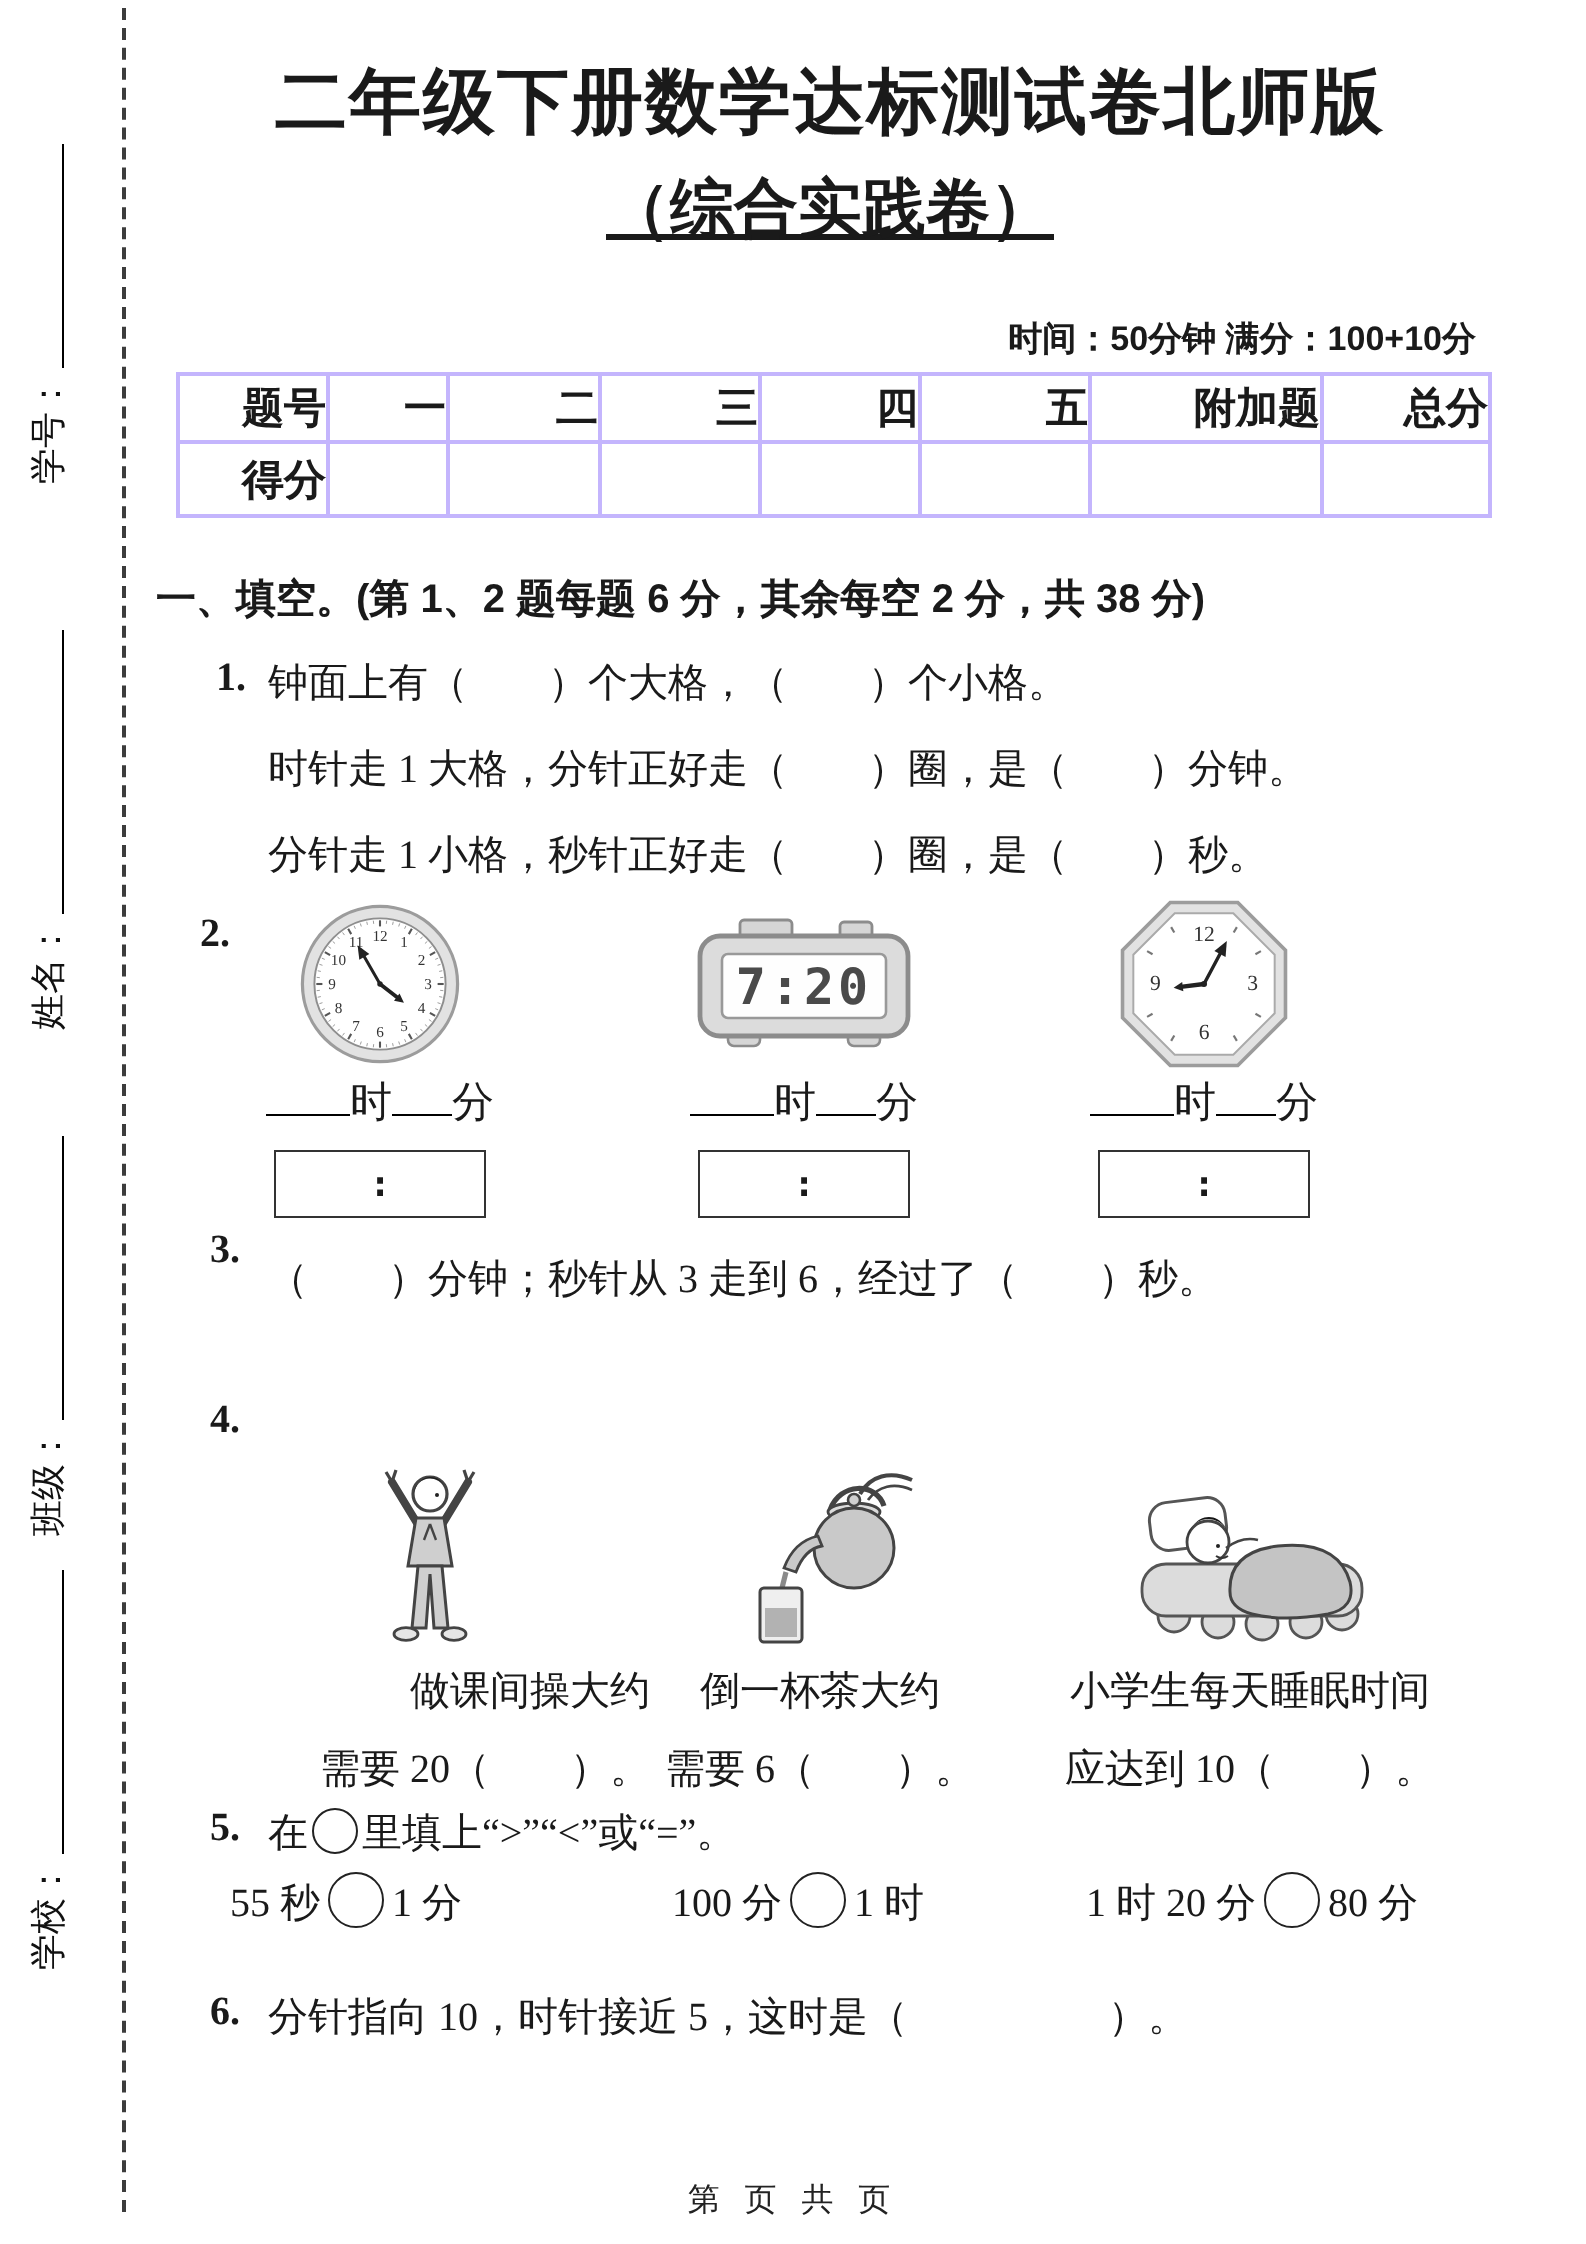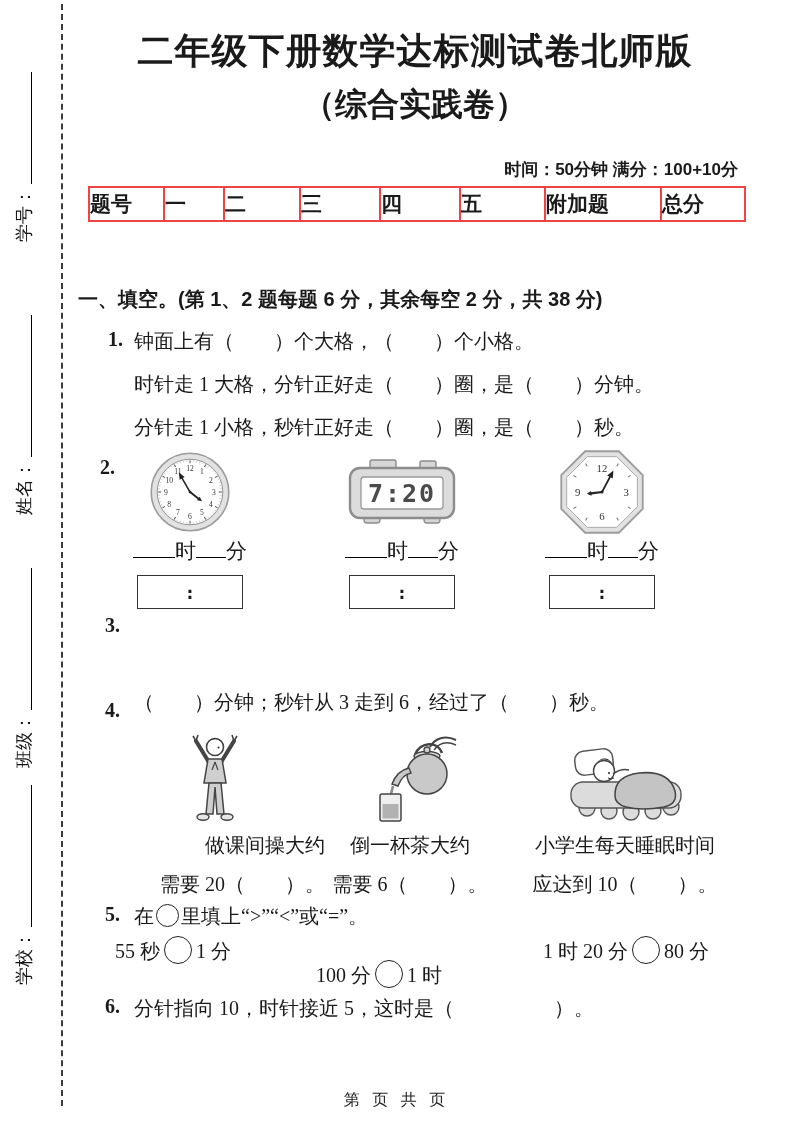--- a/index.html
+++ b/index.html
@@ -28,33 +28,34 @@
   .margin-field .fill-line{flex:1;border-bottom:1.5px solid #000;margin:0 0 4px 4px;}
   
   .title-wrap{position:absolute;left:62px;top:0;width:706px;text-align:center;}
   .main-title{
     margin:30px 0 0 0;font-size:36px;line-height:1.15;font-weight:900;
     font-family:"Liberation Sans","DejaVu Sans",sans-serif;letter-spacing:1px;
   }
   .sub-title{
     margin:12px 0 0 0;font-size:32px;font-weight:900;
     font-family:"Liberation Sans","DejaVu Sans",sans-serif;
+    text-decoration:underline;
   }
   .meta-line{
     position:absolute;top:158px;right:55px;font-size:17px;font-weight:700;
     font-family:"Liberation Sans","DejaVu Sans",sans-serif;
   }
   
   .score-table{
     position:absolute;left:88px;top:186px;width:656px;
     border-collapse:collapse;table-layout:fixed;
     font-family:"Liberation Sans","DejaVu Sans",sans-serif;
   }
   .score-table td{
-    border:2px solid #ef4444;text-align:left;font-size:21px;font-weight:700;
+    border:2px solid #c4b5fd;text-align:right;font-size:21px;font-weight:700;
     height:32px;padding:0;
   }
   .score-table tr.score-row td{height:35px;}
   
   .sec-heading{
     position:absolute;left:78px;top:286px;font-size:20px;font-weight:800;
     font-family:"Liberation Sans","DejaVu Sans",sans-serif;white-space:nowrap;text-align:center;
   }
   .qline{position:absolute;font-size:20px;white-space:nowrap;}
   .qnum{font-weight:700;font-family:"Liberation Serif",serif;}
@@ -132,20 +133,30 @@
     <tbody>
         <tr>
       <td>题号</td>
       <td>一</td>
       <td>二</td>
       <td>三</td>
       <td>四</td>
       <td>五</td>
       <td>附加题</td>
       <td>总分</td>
+    </tr>
+    <tr class="score-row">
+      <td>得分</td>
+      <td></td>
+      <td></td>
+      <td></td>
+      <td></td>
+      <td></td>
+      <td></td>
+      <td></td>
     </tr>
   </tbody>
     </table>
 
   <div class="sec-heading">一、填空。(第 1、2 题每题 6 分，其余每空 2 分，共 38 分)</div>
 
   <div class="qline qnum" style="left:108px;top:328px;">1.</div>
   <div class="qline" style="left:134px;top:328px;">钟面上有（　　）个大格，（　　）个小格。</div>
   <div class="qline" style="left:134px;top:371px;">时针走 1 大格，分针正好走（　　）圈，是（　　）分钟。</div>
   <div class="qline" style="left:134px;top:414px;text-align:right;">分针走 1 小格，秒针正好走（　　）圈，是（　　）秒。</div>
@@ -284,21 +295,21 @@
           <circle cx="0" cy="0" r="1.7" fill="#222"></circle>
         </svg>
       </div>
     <div class="time-label">
       <span class="blank-seg"></span><span>时</span><span class="blank-seg short"></span><span>分</span>
     </div>
     <div class="answer-box">:</div>
   </div>
 
   <div class="qline qnum" style="left:105px;top:614px;">3.</div>
-  <div class="qline" style="left:134px;top:689px;">（　　）分钟；秒针从 3 走到 6，经过了（　　）秒。</div>
+  <div class="qline" style="left:134px;top:626px;">（　　）分钟；秒针从 3 走到 6，经过了（　　）秒。</div>
 
   <div class="qline qnum" style="left:105px;top:699px;">4.</div>
 
   <div class="q4col" style="left:105px;top:732px;width:220px;text-align:right;">
     <div class="q4img">
       <svg width="68" height="92" viewBox="0 0 60 92">
         <path d="M25,32 L11,9" stroke="#444" stroke-width="4" fill="none" stroke-linecap="round"></path>
         <path d="M35,32 L49,9" stroke="#444" stroke-width="4" fill="none" stroke-linecap="round"></path>
         <path d="M11,9 l-3,-5 M11,9 l2,-6 M49,9 l3,-5 M49,9 l-2,-6" stroke="#444" stroke-width="1.6" fill="none"></path>
         <circle cx="30" cy="15" r="8.5" fill="#fff" stroke="#444" stroke-width="1.6"></circle>
@@ -356,21 +367,21 @@
     <div class="q4cap">应达到 10（　　）。</div>
   </div>
 
   <div class="qline qnum" style="left:105px;top:903px;">5.</div>
   <div class="qline" style="left:134px;top:903px;">
     <span>在</span><span class="cmp-circle small"></span><span>里填上“&gt;”“&lt;”或“=”。</span>
   </div>
   <div class="q5item" style="left:115px;">
     <span>55 秒</span><span class="cmp-circle"></span><span>1 分</span>
   </div>
-  <div class="q5item" style="left:316px;margin-top:24px;">
+  <div class="q5item" style="left:336px;">
     <span>100 分</span><span class="cmp-circle"></span><span>1 时</span>
   </div>
   <div class="q5item" style="left:543px;">
     <span>1 时 20 分</span><span class="cmp-circle"></span><span>80 分</span>
   </div>
 
   <div class="qline qnum" style="left:105px;top:995px;">6.</div>
   <div class="qline" style="left:134px;top:995px;">分针指向 10，时针接近 5，这时是（　　　　　）。</div>
 
   <div class="footer">第 页 共 页</div>

